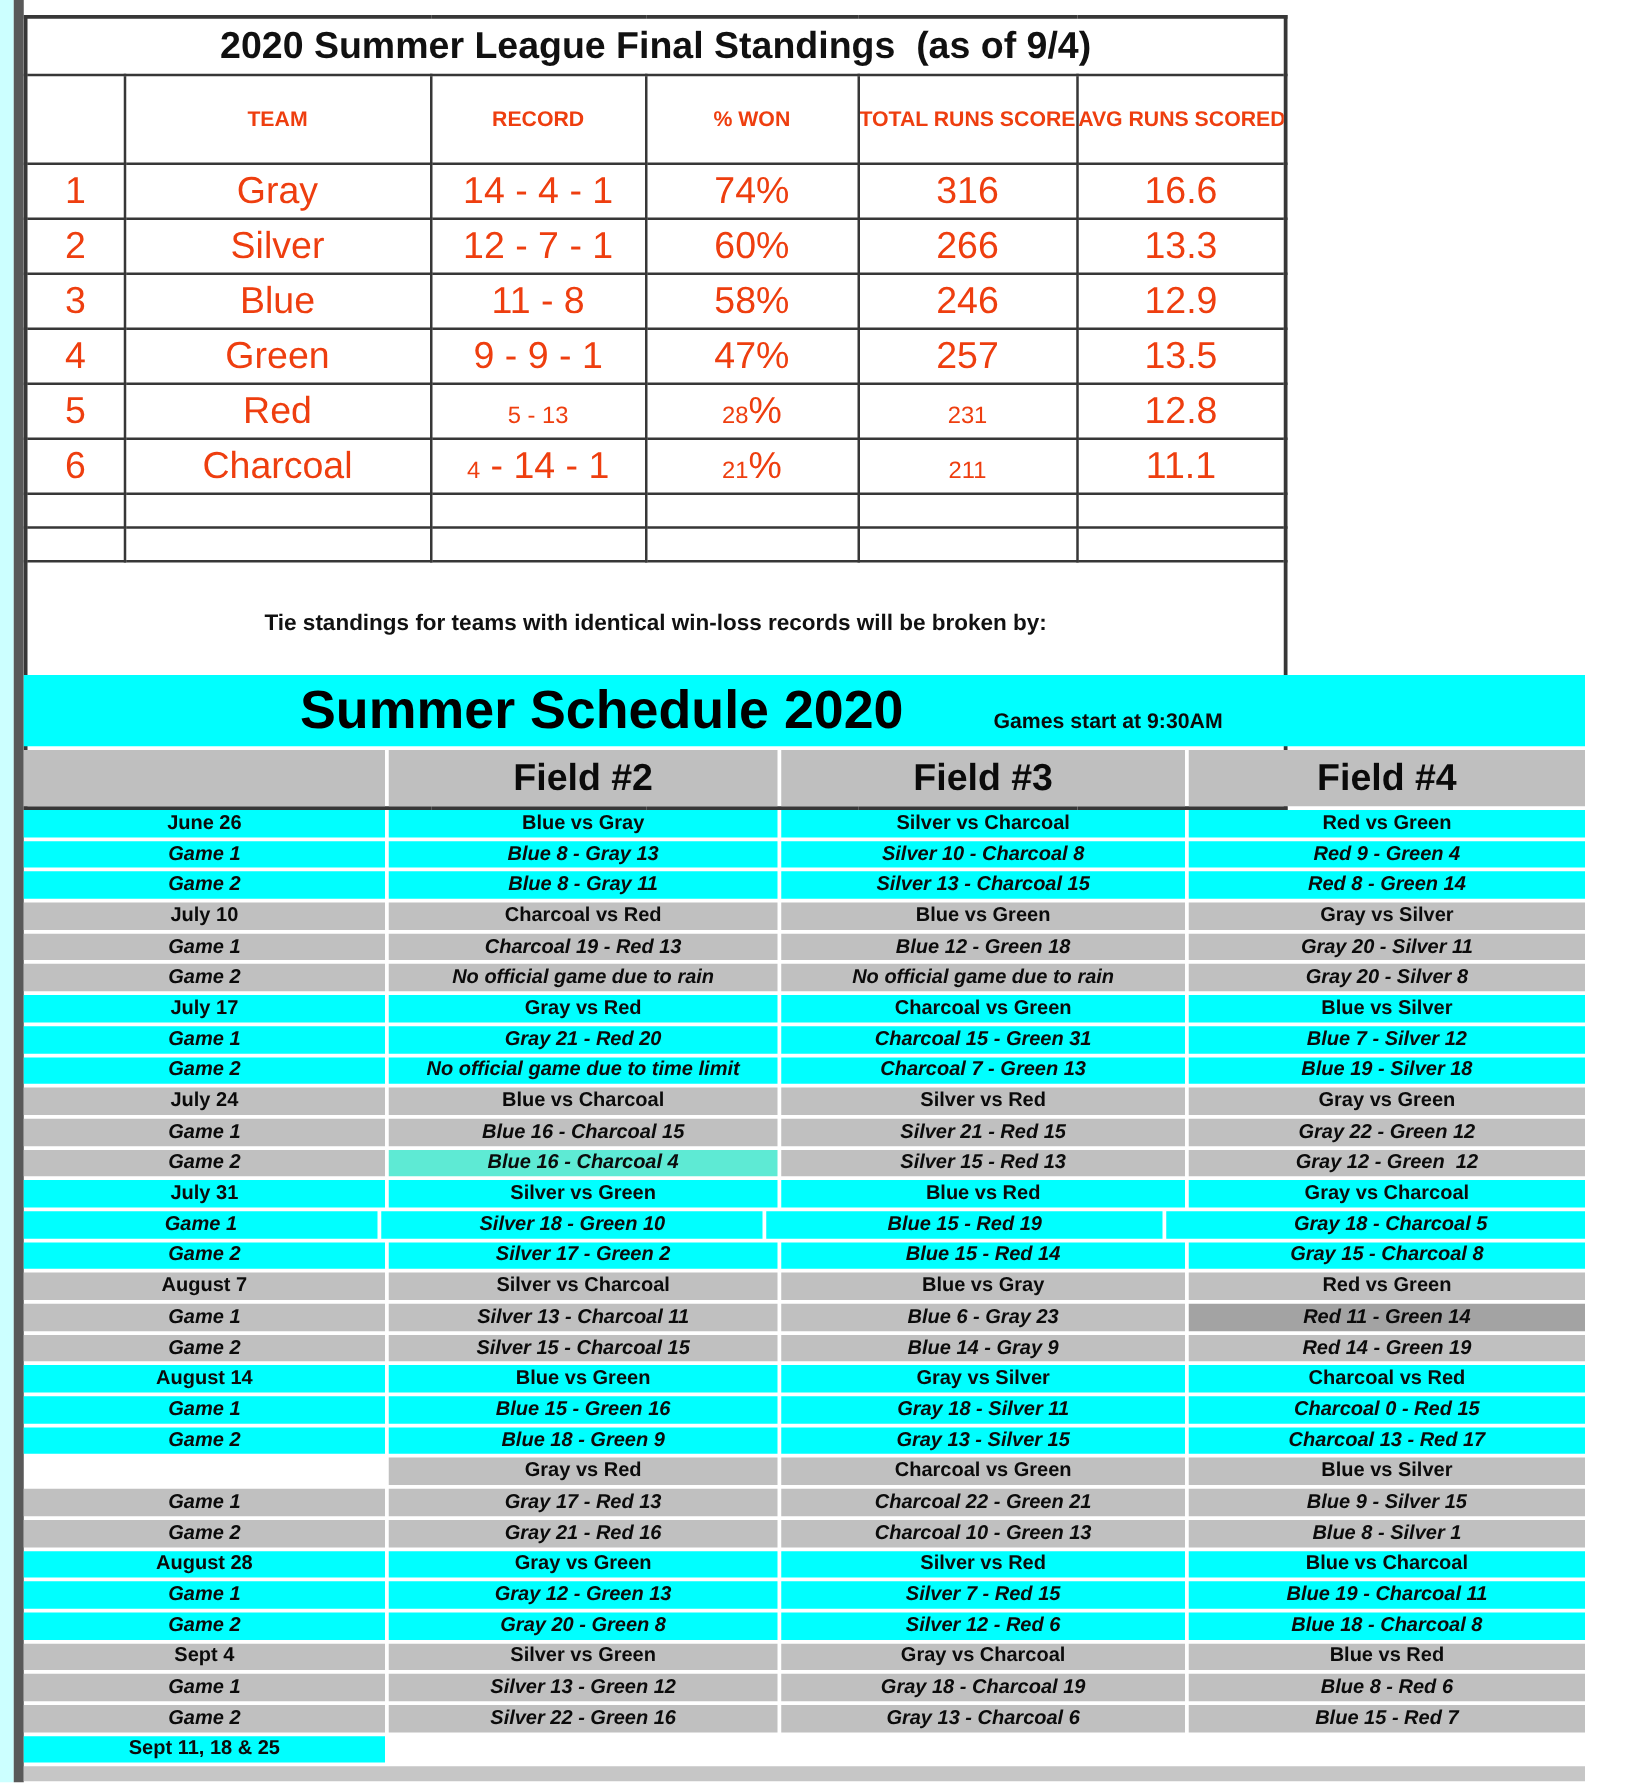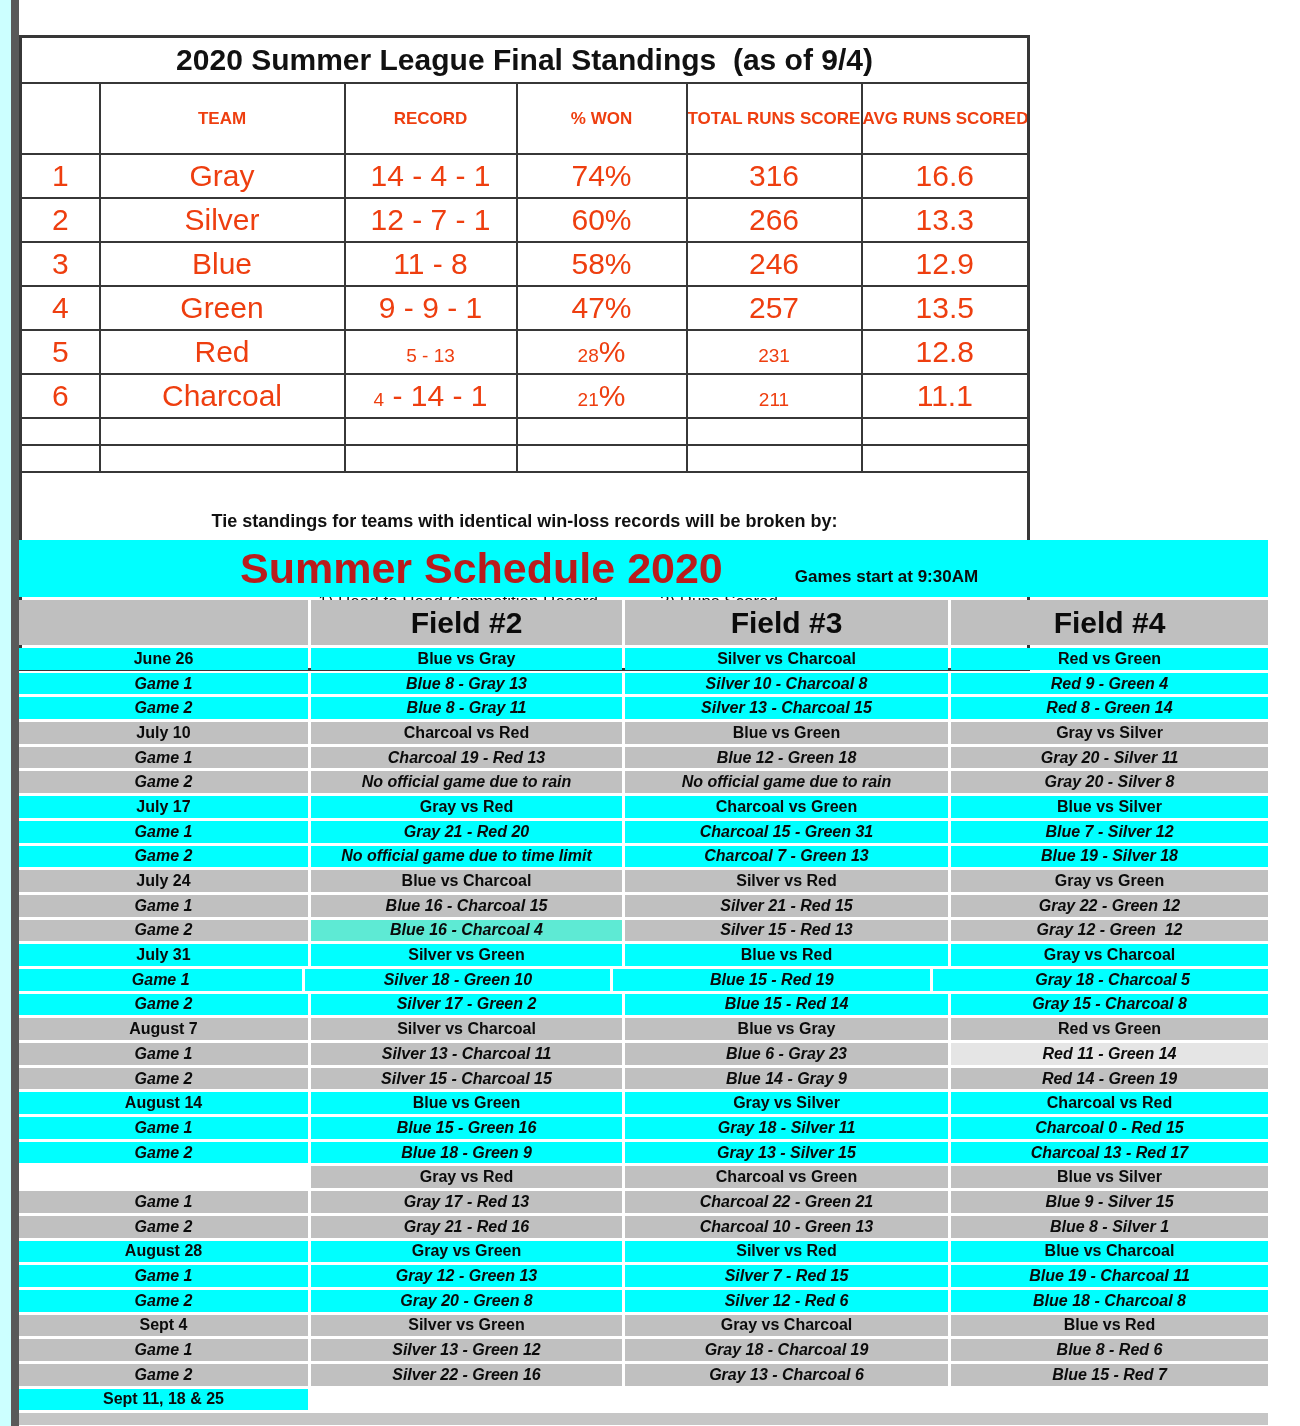--- a/index.html
+++ b/index.html
@@ -8,21 +8,20 @@
     font-family:"Liberation Sans", sans-serif;overflow:hidden;
   }
   .left-strip{position:absolute;left:0;top:0;width:11px;height:1426px;background:#CCFFFF;}
   .left-bar{position:absolute;left:11px;top:0;width:8px;height:1426px;background:#595959;}
 
   
   #standings{
     position:absolute;left:19px;top:12px;width:1008px;
     border-collapse:collapse;table-layout:fixed;background:#ffffff;
     border:3px solid #373737;
-    margin-top:23px;
   }
   #standings td{
     border:2px solid #373737;overflow:hidden;white-space:pre;
     text-align:center;vertical-align:middle;padding:0;
   }
   td.st-title{height:44px;font-size:30px;font-weight:bold;color:#111;}
   tr.st-head td{height:69px;font-size:17px;font-weight:bold;color:#EE3E0F;line-height:1.25;white-space:normal;}
   tr.st-row td{height:42px;font-size:30px;color:#EE3E0F;}
   tr.st-row td.team{text-align:left;padding-left:5px;}
   tr.st-row .sm{font-size:19px;}
@@ -31,21 +30,21 @@
   .foot-l1{font-size:18px;font-weight:bold;margin-top:2px;}
   .foot-l2{font-size:17px;margin-top:4px;}
   .foot-l2 span{white-space:pre;}
   .foot-gap{display:inline-block;width:62px;}
 
   
   #schedule{position:absolute;left:19px;top:540px;width:1249px;}
   .sched-title{
     height:57px;margin-bottom:3px;display:flex;align-items:center;
   }
-  .sched-title-text{font-size:43px;font-weight:bold;color:#b91c1c;margin-left:221px;white-space:pre;}
+  .sched-title-text{font-size:43px;font-weight:bold;color:#000000;margin-left:221px;white-space:pre;}
   .sched-subtitle{font-size:17px;font-weight:bold;color:#0b0b0b;margin-left:72px;margin-top:16px;white-space:pre;}
   .sched-hrow{height:45px;margin-bottom:3px;display:flex;}
   .sched-hrow .hc{display:flex;align-items:center;justify-content:center;
     font-size:30px;font-weight:bold;color:#0b0b0b;}
   .c0{width:289px;margin-right:3px;}
   .c1{width:311px;margin-right:3px;}
   .c2{width:323px;margin-right:3px;}
   .c3{width:317px;}
   .cmerged{width:957px;margin-top:27px;}
   .srow{height:21.7px;margin-bottom:3px;display:flex;}
@@ -268,21 +267,21 @@
       <div class="srow">
         <div class="cell c0" style="background: rgb(192, 192, 192);">August 7</div>
         <div class="cell c1" style="background: rgb(192, 192, 192);">Silver vs Charcoal</div>
         <div class="cell c2" style="background: rgb(192, 192, 192);">Blue vs Gray</div>
         <div class="cell c3" style="background: rgb(192, 192, 192);">Red vs Green</div>
       </div>
       <div class="srow italic">
         <div class="cell c0" style="background: rgb(192, 192, 192);">Game 1</div>
         <div class="cell c1" style="background: rgb(192, 192, 192);">Silver 13 - Charcoal 11</div>
         <div class="cell c2" style="background: rgb(192, 192, 192);">Blue 6 - Gray 23</div>
-        <div class="cell c3" style="background: #e5e5e5;">Red 11 - Green 14</div>
+        <div class="cell c3" style="background: #a3a3a3;">Red 11 - Green 14</div>
       </div>
       <div class="srow italic">
         <div class="cell c0" style="background: rgb(192, 192, 192);">Game 2</div>
         <div class="cell c1" style="background: rgb(192, 192, 192);">Silver 15 - Charcoal 15</div>
         <div class="cell c2" style="background: rgb(192, 192, 192);">Blue 14 - Gray 9</div>
         <div class="cell c3" style="background: rgb(192, 192, 192);">Red 14 - Green 19</div>
       </div>
       <div class="srow">
         <div class="cell c0" style="background: rgb(0, 255, 255);">August 14</div>
         <div class="cell c1" style="background: rgb(0, 255, 255);">Blue vs Green</div>

